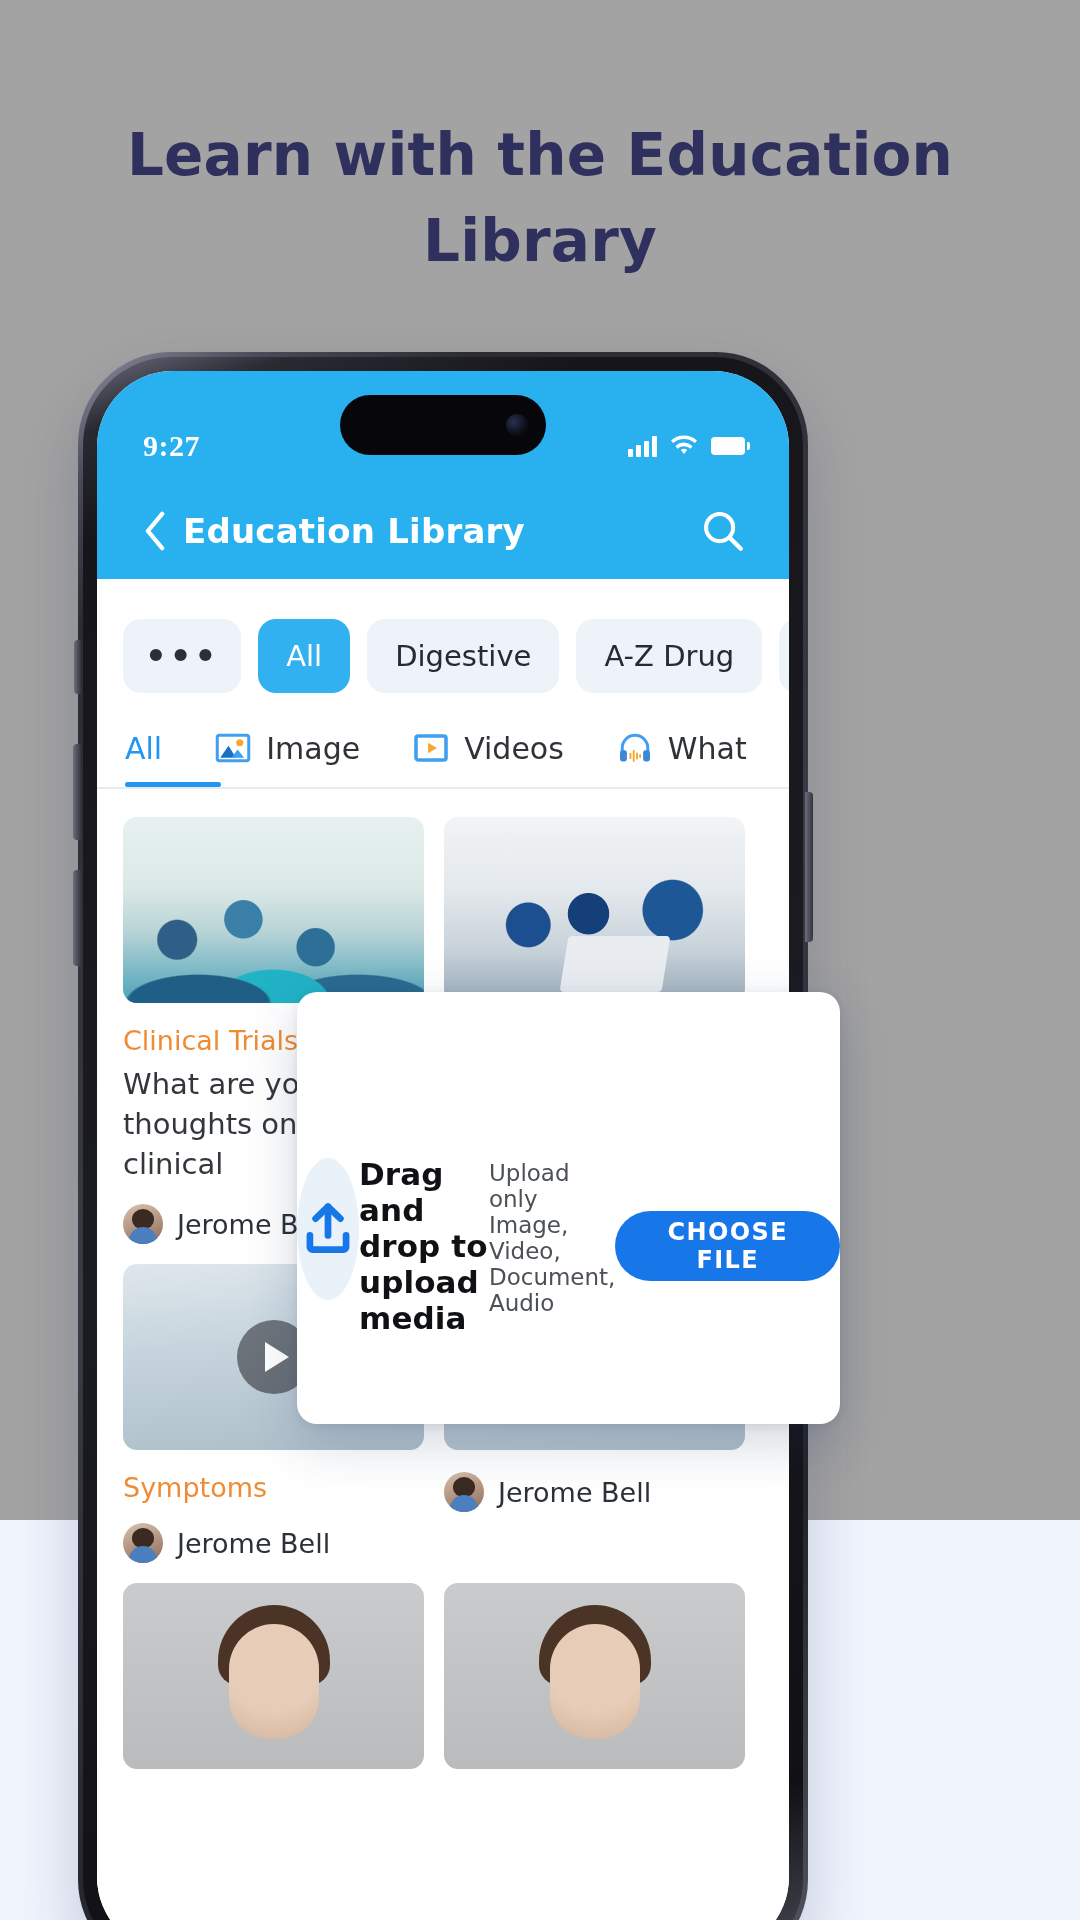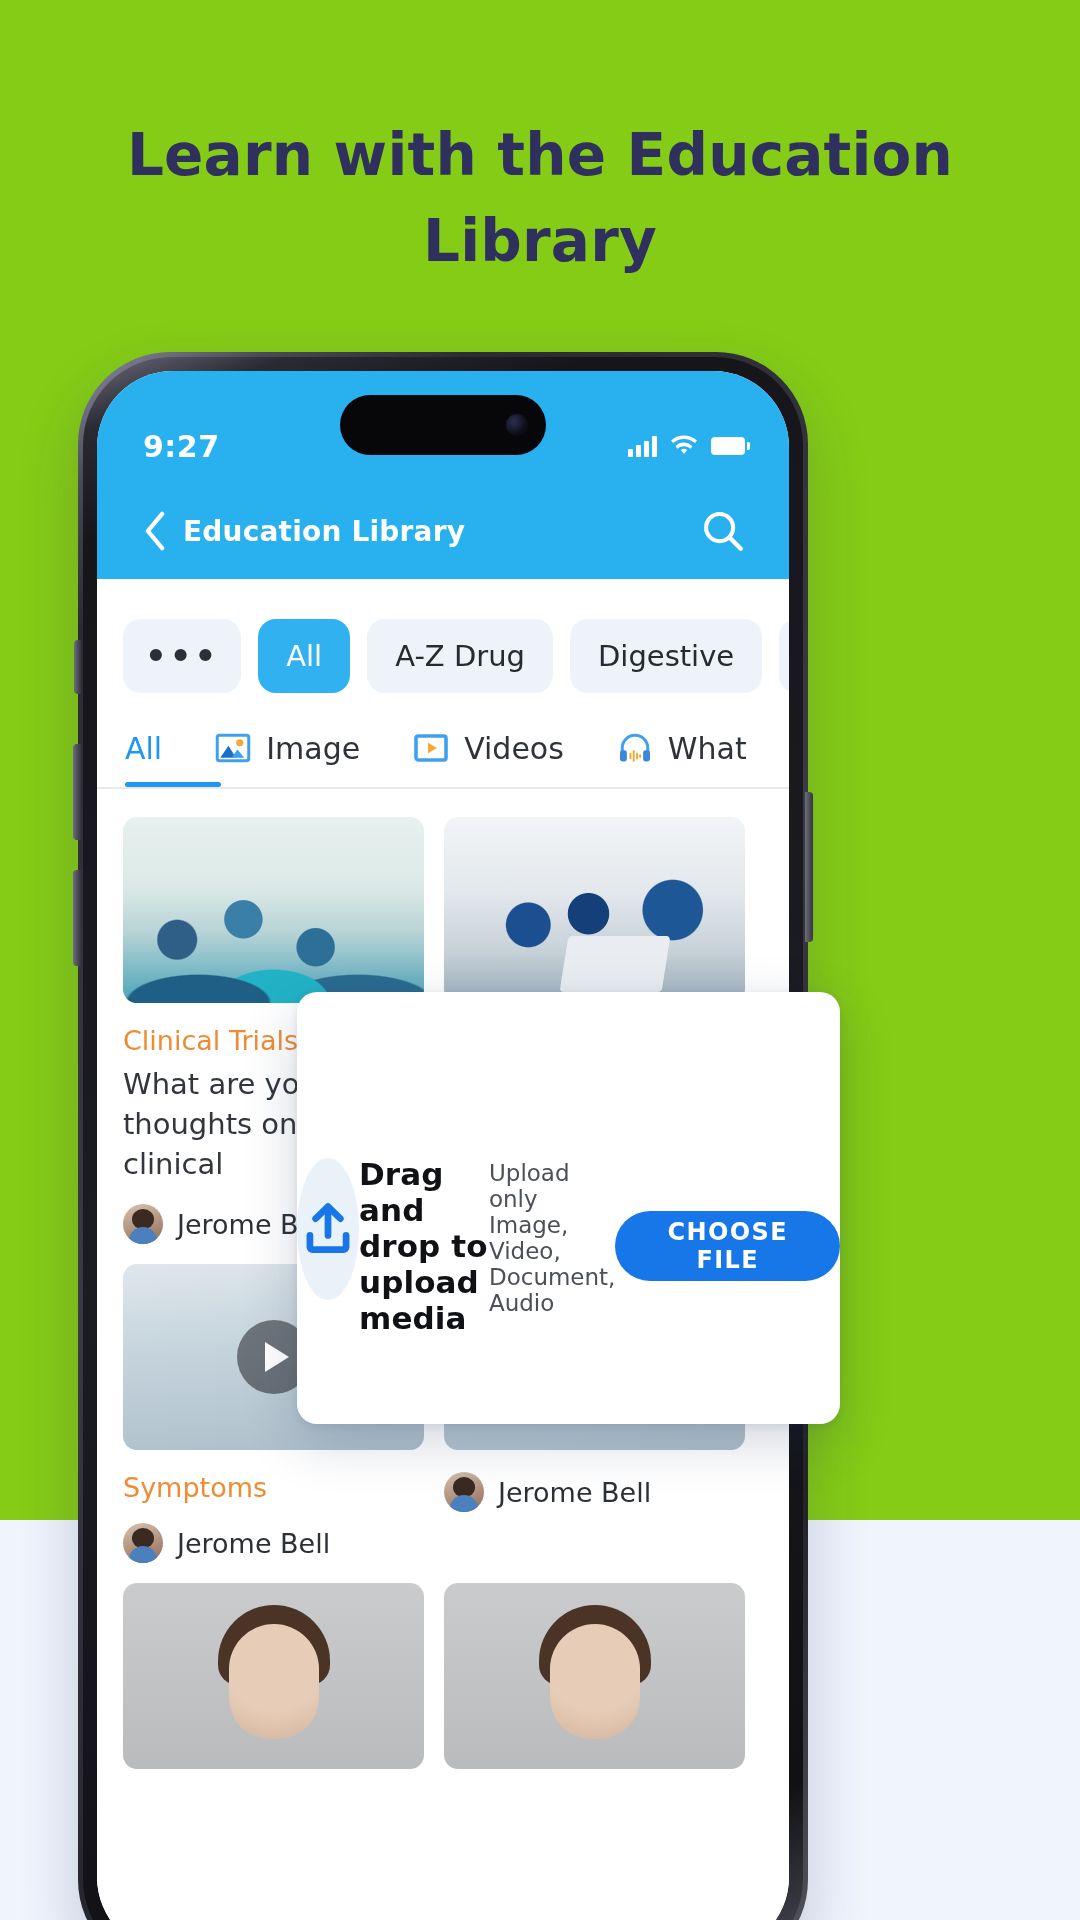--- a/index.html
+++ b/index.html
@@ -2,21 +2,21 @@
 <html><head>
 <meta charset="utf-8">
 <style>
   * { box-sizing: border-box; margin: 0; padding: 0; }
   html, body {
     width: 1080px; height: 1920px;
     background: #eff4fd;
     font-family: "DejaVu Sans", "Liberation Sans", sans-serif;
     overflow: hidden;
   }
-  .page { position: relative; width: 1080px; height: 1520px; background: #84cc16; }
+  .page { position: relative; width: 1080px; height: 1520px; background: #a3a3a3; }
 
   
   .headline {
     position: absolute; top: 112px; left: 90px; width: 900px;
     text-align: center;
     font-size: 58px; line-height: 86px; font-weight: 700;
     color: #30305e;
     letter-spacing: 0.2px;
   }
 
@@ -42,21 +42,21 @@
   .btn-volup { left: -5px; top: 392px; width: 8px; height: 96px; border-radius: 4px 0 0 4px;}
   .btn-voldn { left: -5px; top: 518px; width: 8px; height: 96px; border-radius: 4px 0 0 4px;}
   .btn-power { right: -5px; top: 440px; width: 8px; height: 150px; border-radius: 0 4px 4px 0;}
 
   
   .statusbar {
     position: relative; height: 112px; background: #28b0ef; color: #fff;
     display: flex; align-items: center; justify-content: space-between;
     padding: 38px 44px 0 46px;
   }
-  .status-time { font-size: 30px; font-weight: 600; letter-spacing: .5px; }
+  .status-time { font-size: 30px; font-weight: 600; letter-spacing: .5px; font-family: Liberation Serif, serif; }
   .status-right { display: flex; align-items: center; gap: 12px; }
   .sig { display: flex; align-items: flex-end; gap: 3px; height: 22px; }
   .sig i { display: block; width: 5px; background: #fff; border-radius: 1px; }
   .sig i:nth-child(1){height:8px;} .sig i:nth-child(2){height:12px;}
   .sig i:nth-child(3){height:16px;} .sig i:nth-child(4){height:21px;}
   .batt { width: 34px; height: 18px; border-radius: 4px; background:#fff; position: relative; }
   .batt::after{content:"";position:absolute;right:-5px;top:5px;width:3px;height:8px;background:#fff;border-radius:0 2px 2px 0;}
 
   
   .island {
@@ -67,21 +67,21 @@
     content:""; position:absolute; right: 18px; top: 19px; width: 22px; height: 22px;
     border-radius: 50%; background: radial-gradient(circle at 35% 35%, #2a2f52 0%, #0c0c14 65%);
   }
 
   
   .navbar {
     background: #28b0ef; height: 96px; display: flex; align-items: center;
     padding: 0 42px 0 36px; color: #fff; border-radius: 0 0 0 0;
   }
   .nav-back { width: 44px; height: 44px; display:flex; align-items:center; justify-content:center; cursor:pointer;}
-  .nav-title { font-size: 28px; font-weight: 700; margin-left: 6px; flex: 1; letter-spacing: .2px;}
+  .nav-title { font-size: 34px; font-weight: 700; margin-left: 6px; flex: 1; letter-spacing: .2px;}
   .nav-search { width: 48px; height: 48px; display:flex; align-items:center; justify-content:center;}
 
   
   .appbody { background: #fff; height: 1374px; position: relative; overflow: hidden; }
 
   
   .chips { display: flex; gap: 17px; padding: 40px 0 0 26px; }
   .chip {
     height: 74px; min-width: 92px; border-radius: 18px; background: #eef3f9;
     display: flex; align-items: center; justify-content: center;
@@ -212,22 +212,22 @@
             <line x1="17" y1="17" x2="23.5" y2="23.5" stroke="#fff" stroke-width="2.6" stroke-linecap="round"></line>
           </svg>
         </div>
       </div>
 
       <div class="appbody">
 
         <div class="chips">
           <div class="chip dots">•••</div>
           <div class="chip active">All</div>
+          <div class="chip">Digestive</div>
           <div class="chip">A-Z Drug</div>
-          <div class="chip">Digestive</div>
           <div class="chip">Diges</div>
         </div>
 
         <div class="tabs">
           <div class="tab active">
             <span>All</span>
           </div>
           <div class="tab">
             <span class="ticon">
               <svg width="36" height="36" viewBox="0 0 24 24">

